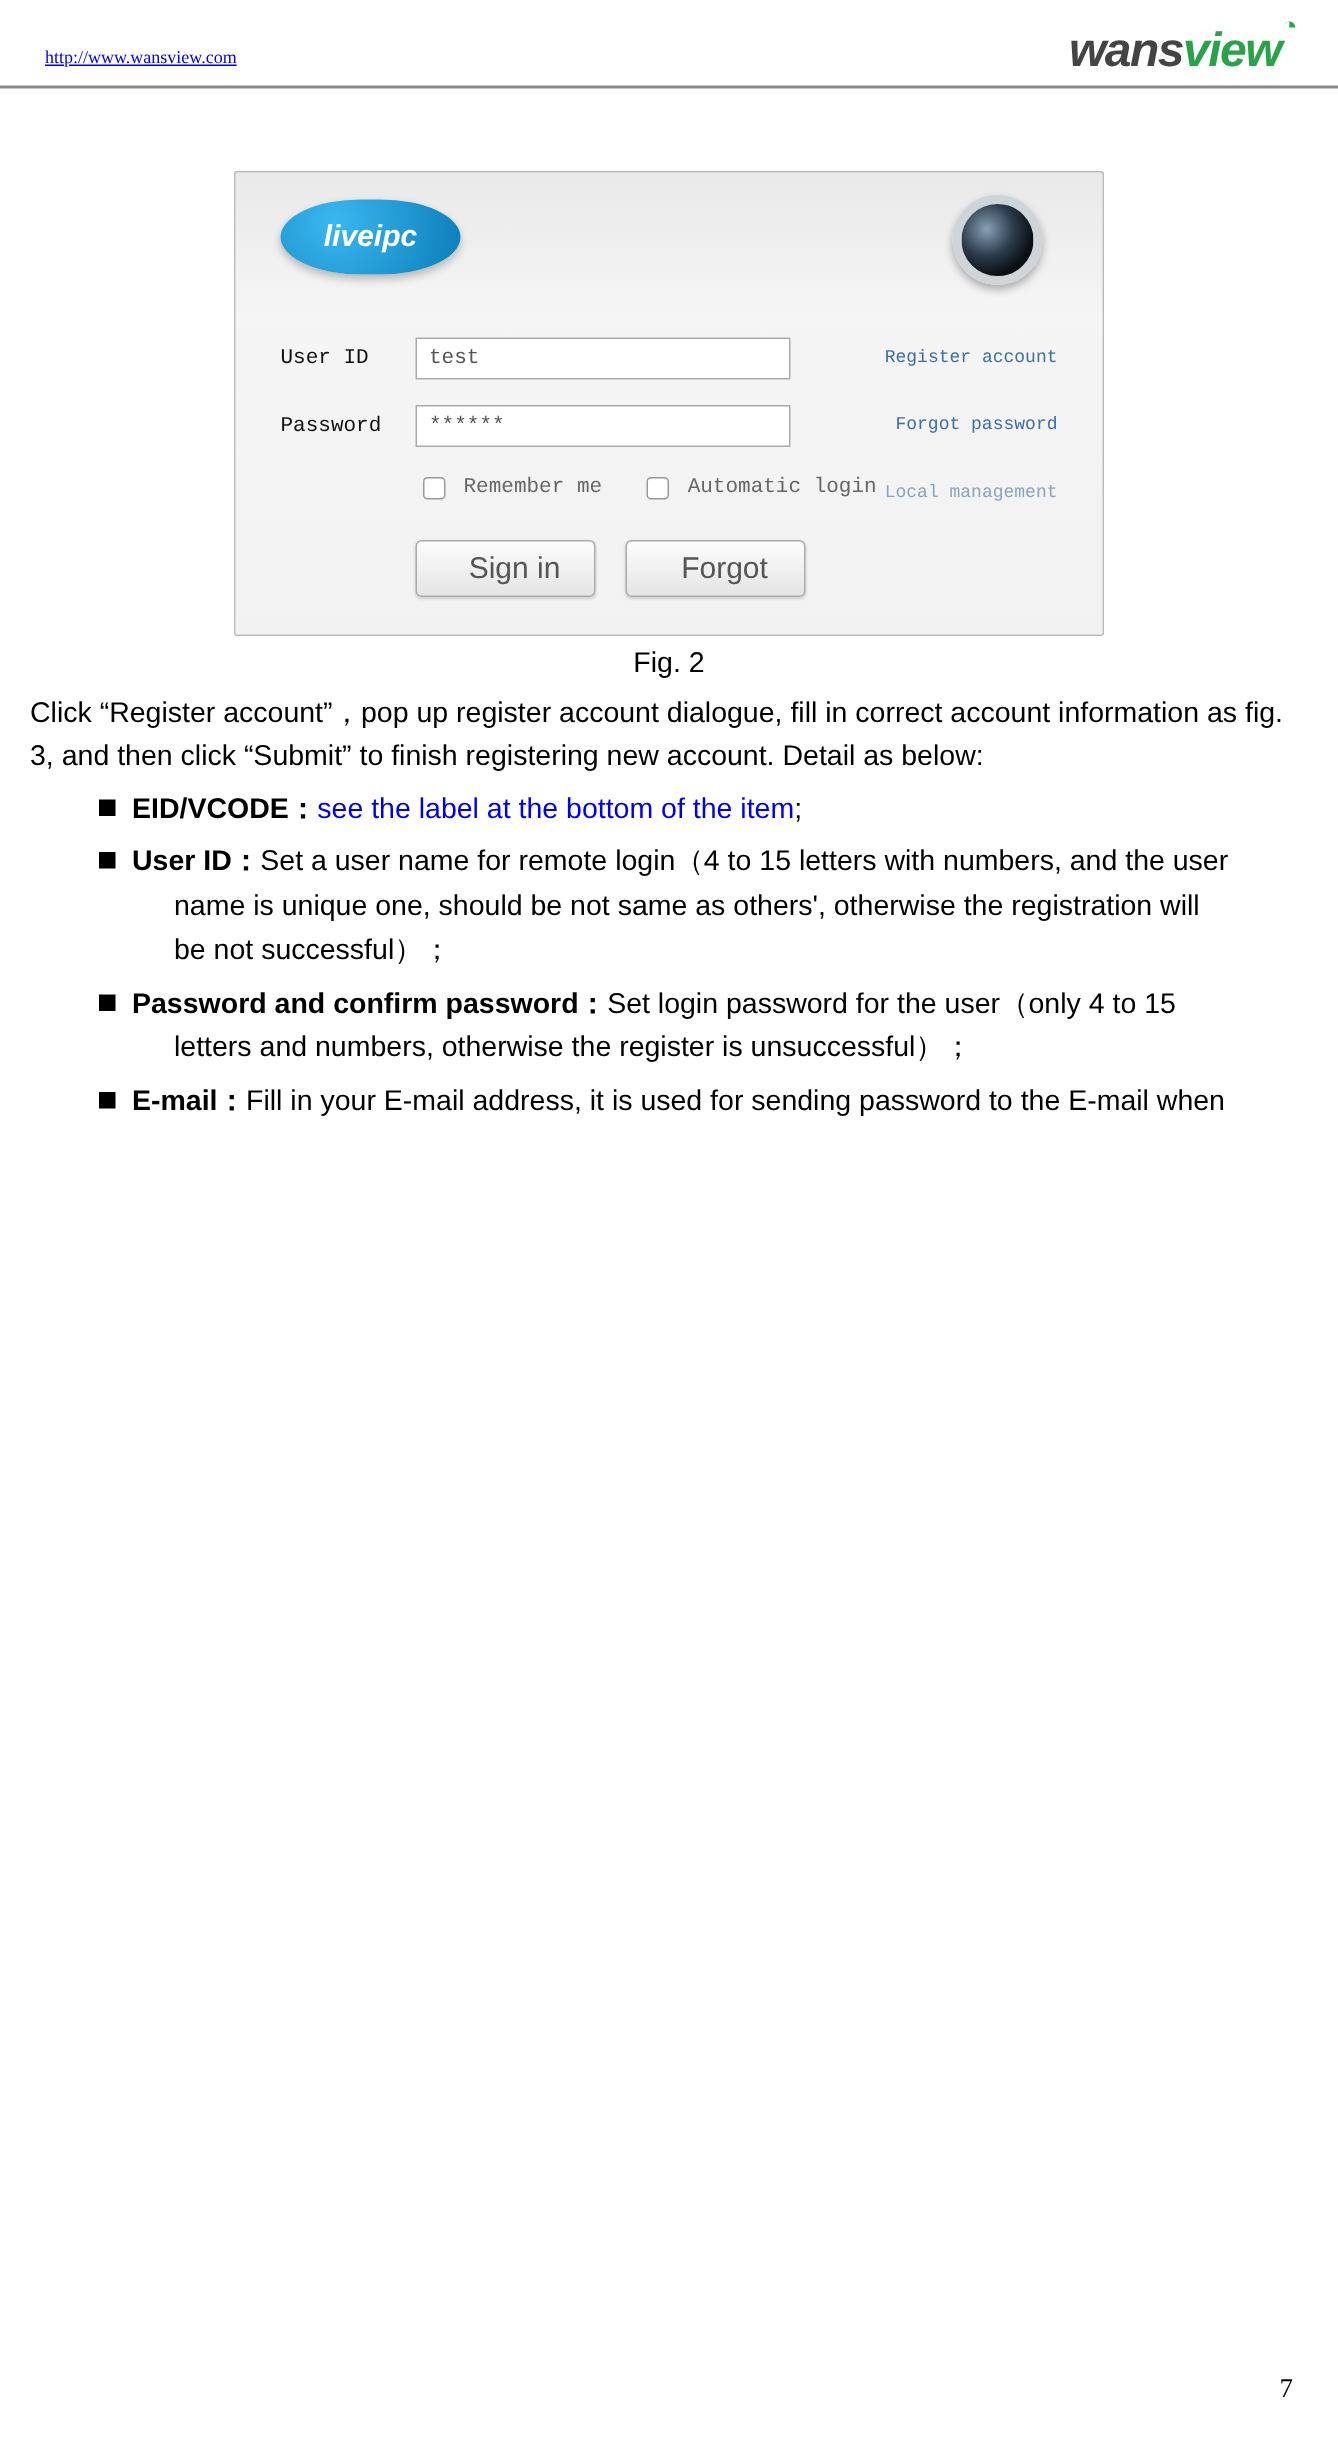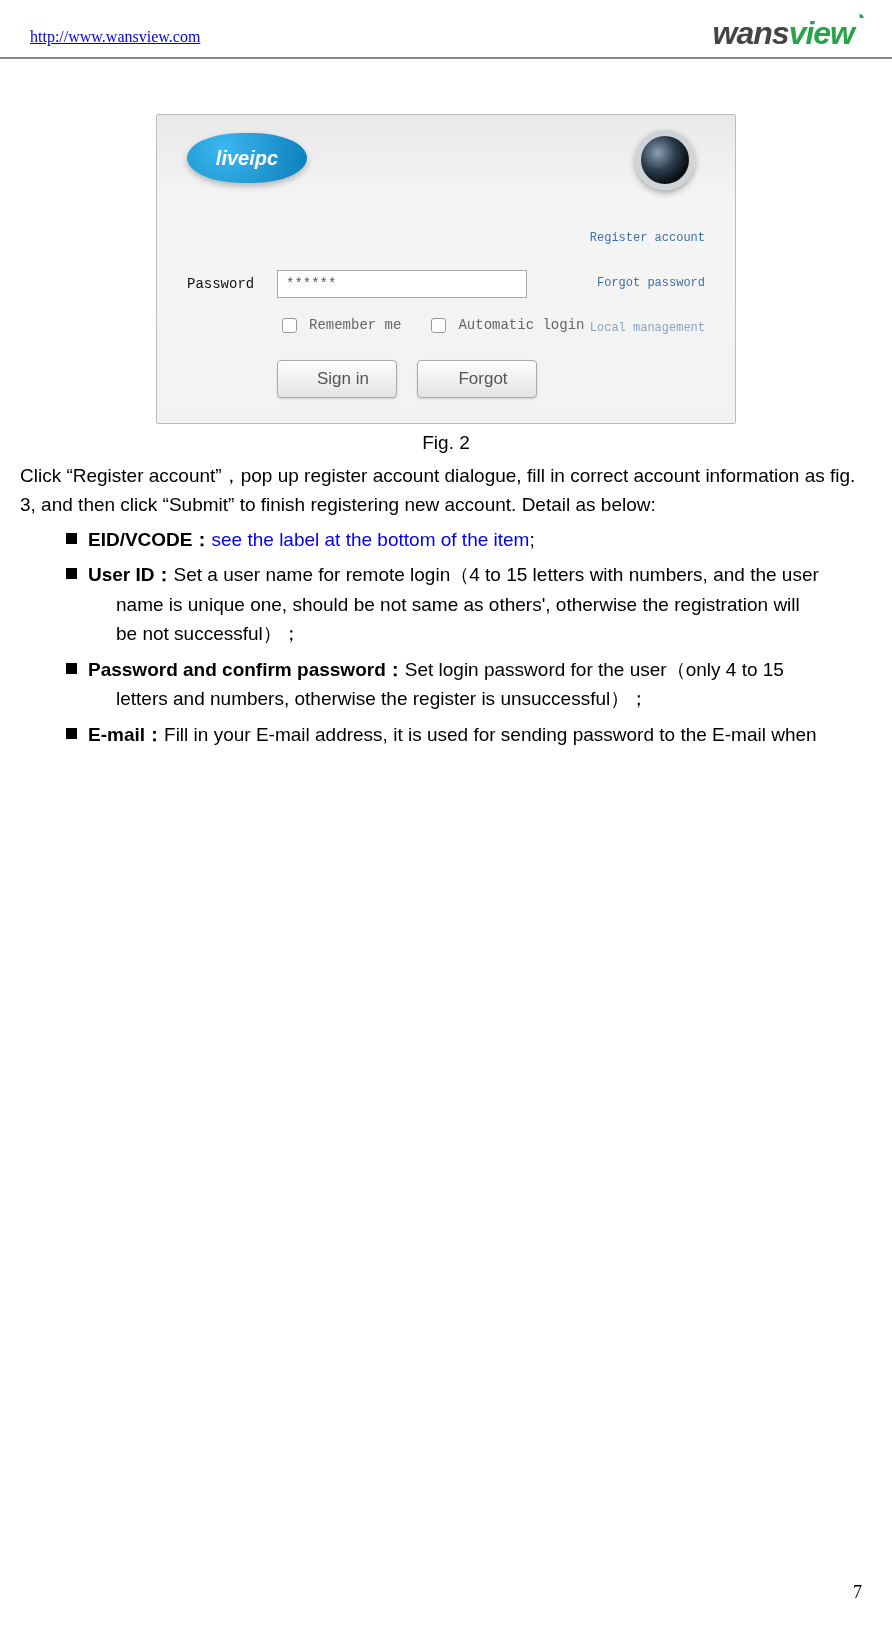--- a/index.html
+++ b/index.html
@@ -15,21 +15,21 @@
     display: flex;
     justify-content: space-between;
     align-items: flex-end;
     padding: 15px 30px 5px 30px;
     border-bottom: 2px solid #888;
   }
   .header-url {
     color: #0000ee;
     text-decoration: underline;
     font-family: "Times New Roman", serif;
-    font-size: 16px;
+    font-size: 12px;
     padding-bottom: 6px;
   }
   .header-logo {
     font-family: Arial, sans-serif;
     font-size: 32px;
     font-weight: 700;
     color: #444;
     font-style: italic;
     letter-spacing: -1px;
     position: relative;
@@ -125,21 +125,21 @@
     position:absolute;
     top:245px; left:120px;
     display:flex; gap:20px;
   }
   .app-btn {
     width:120px; height:38px;
     border:1px solid #aaa;
     border-radius:4px;
     background: linear-gradient(#fdfdfd,#e4e4e4);
     font-family: Arial, sans-serif;
-    font-size:17px; color:#555;
+    font-size:20px; color:#555;
     display:flex; align-items:center; justify-content:center;
     cursor:pointer;
     box-shadow: 0 1px 2px rgba(0,0,0,0.15);
     padding-left: 12px;
   }
   .fig-caption {
     text-align:center;
     margin-top:8px;
     font-size:19px;
     font-family: Arial, sans-serif;
@@ -193,20 +193,24 @@
   </div>
 </div>
 
 <div class="figure-wrap">
   <div class="login-box">
     <div class="liveipc-badge">
       <span>liveipc</span>
     </div>
     <div class="camera-lens"></div>
 
+    <div class="form-row row1">
+      <span class="form-label">User  ID</span>
+      <input class="form-input" value="test" style="">
+    </div>
     <span class="form-link l1">Register account</span>
 
     <div class="form-row row2">
       <span class="form-label">Password</span>
       <input class="form-input" value="******" style="">
     </div>
     <span class="form-link l2">Forgot password</span>
 
     <div class="check-row">
       <span class="chk"></span>

